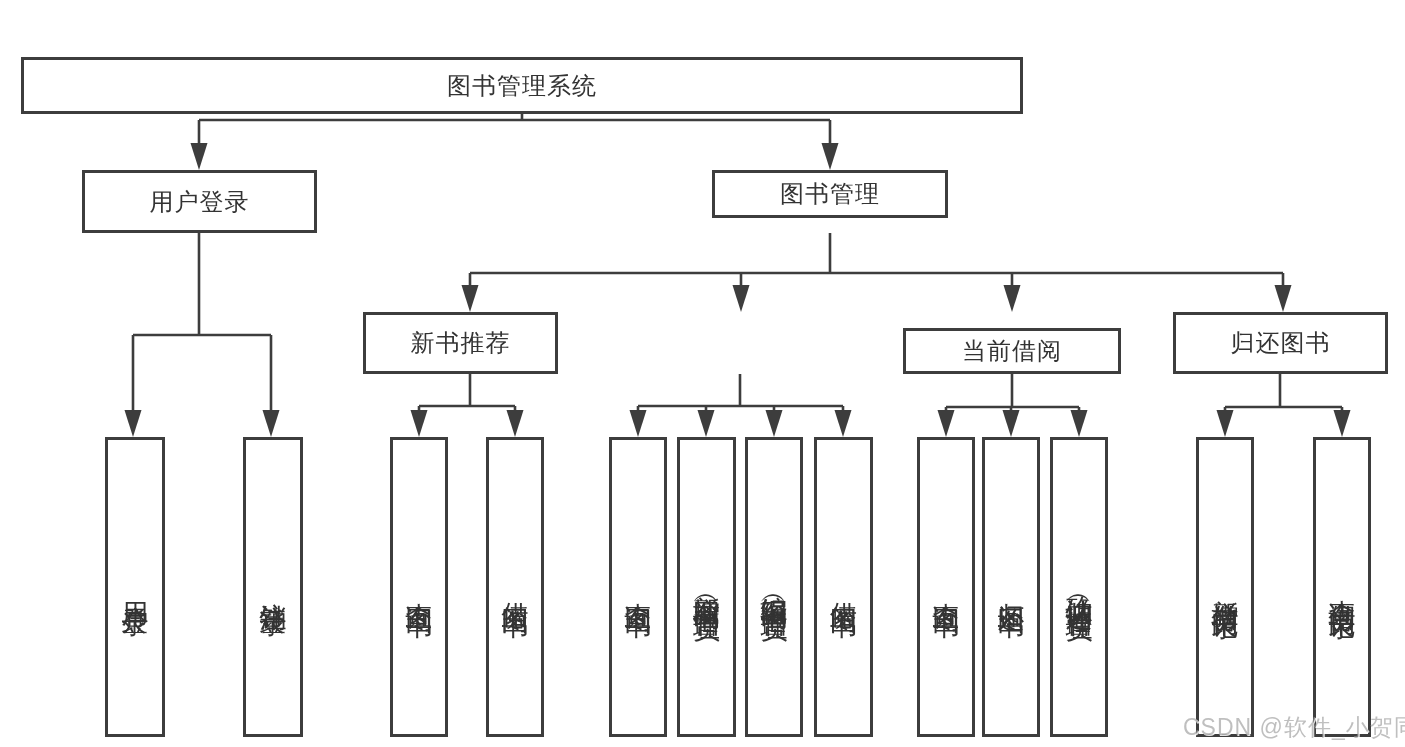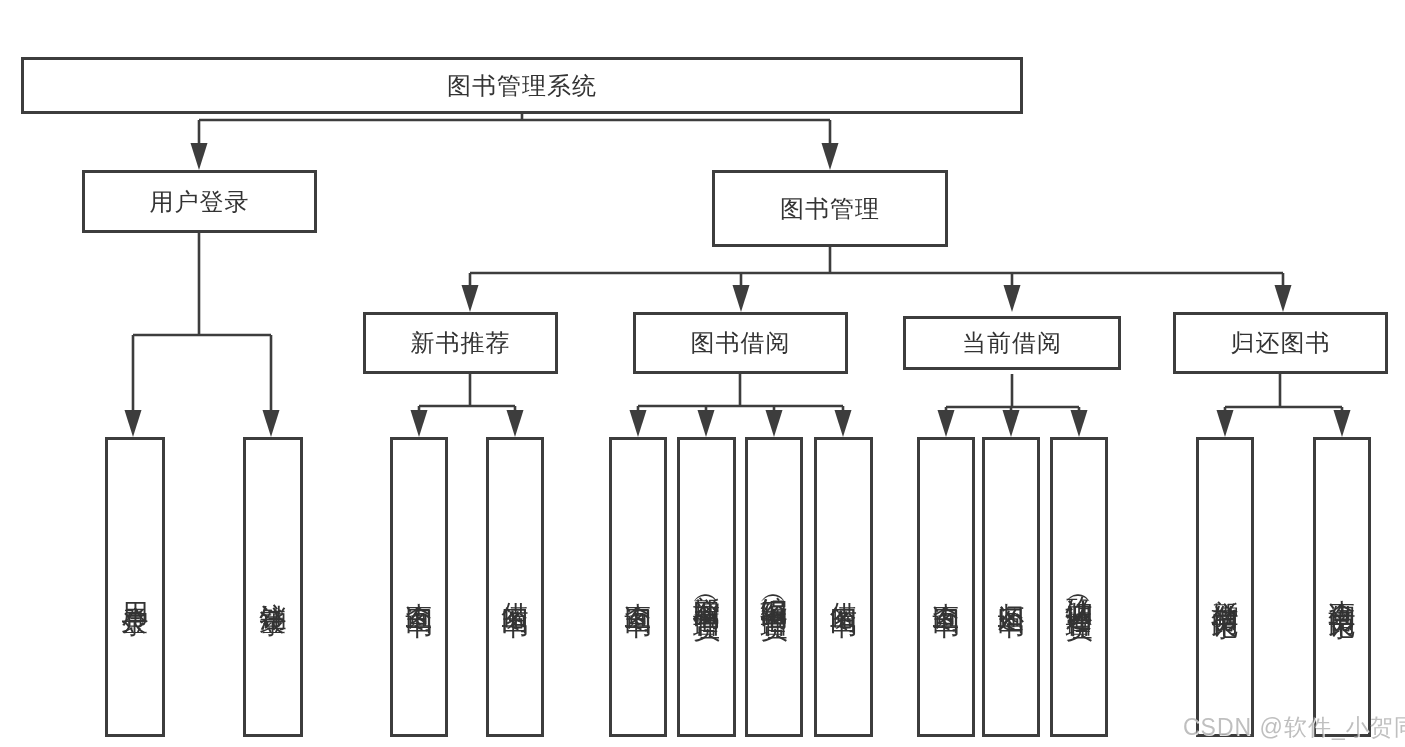--- a/index.html
+++ b/index.html
@@ -98,31 +98,28 @@
     </g>
   </svg>
 
   <div class="hbox" style="left:21px; top:13px; width:1002px; height:57px;margin-top:44px;">
     <span>图书管理系统</span>
   </div>
 
   <div class="hbox" style="left:82px; top:170px; width:235px; height:63px;">
     <span>用户登录</span>
   </div>
-  <div class="hbox" style="left:712px; top:170px; width:236px; height:77px;">
+  <div class="hbox" style="left:712px; top:170px; width:236px; height:48px;">
     <span>图书管理</span>
   </div>
 
   <div class="hbox" style="left:363px; top:312px; width:195px; height:62px;">
     <span>新书推荐</span>
   </div>
-  <div class="hbox" style="left:633px; top:312px; width:215px; height:62px;">
-    <span>图书借阅</span>
-  </div>
-  <div class="hbox" style="left:903px; top:316px; width:218px; height:54px;align-items:center;">
+  <div class="hbox" style="left:903px; top:328px; width:218px; height:46px;align-items:center;">
     <span>当前借阅</span>
   </div>
   <div class="hbox" style="left:1173px; top:312px; width:215px; height:62px;">
     <span>归还图书</span>
   </div>
 
   <div class="vbox" style="left:105px; width:60px;">
     <span class="vtext">用户登录</span>
   </div>
   <div class="vbox" style="left:243px; width:60px;">

